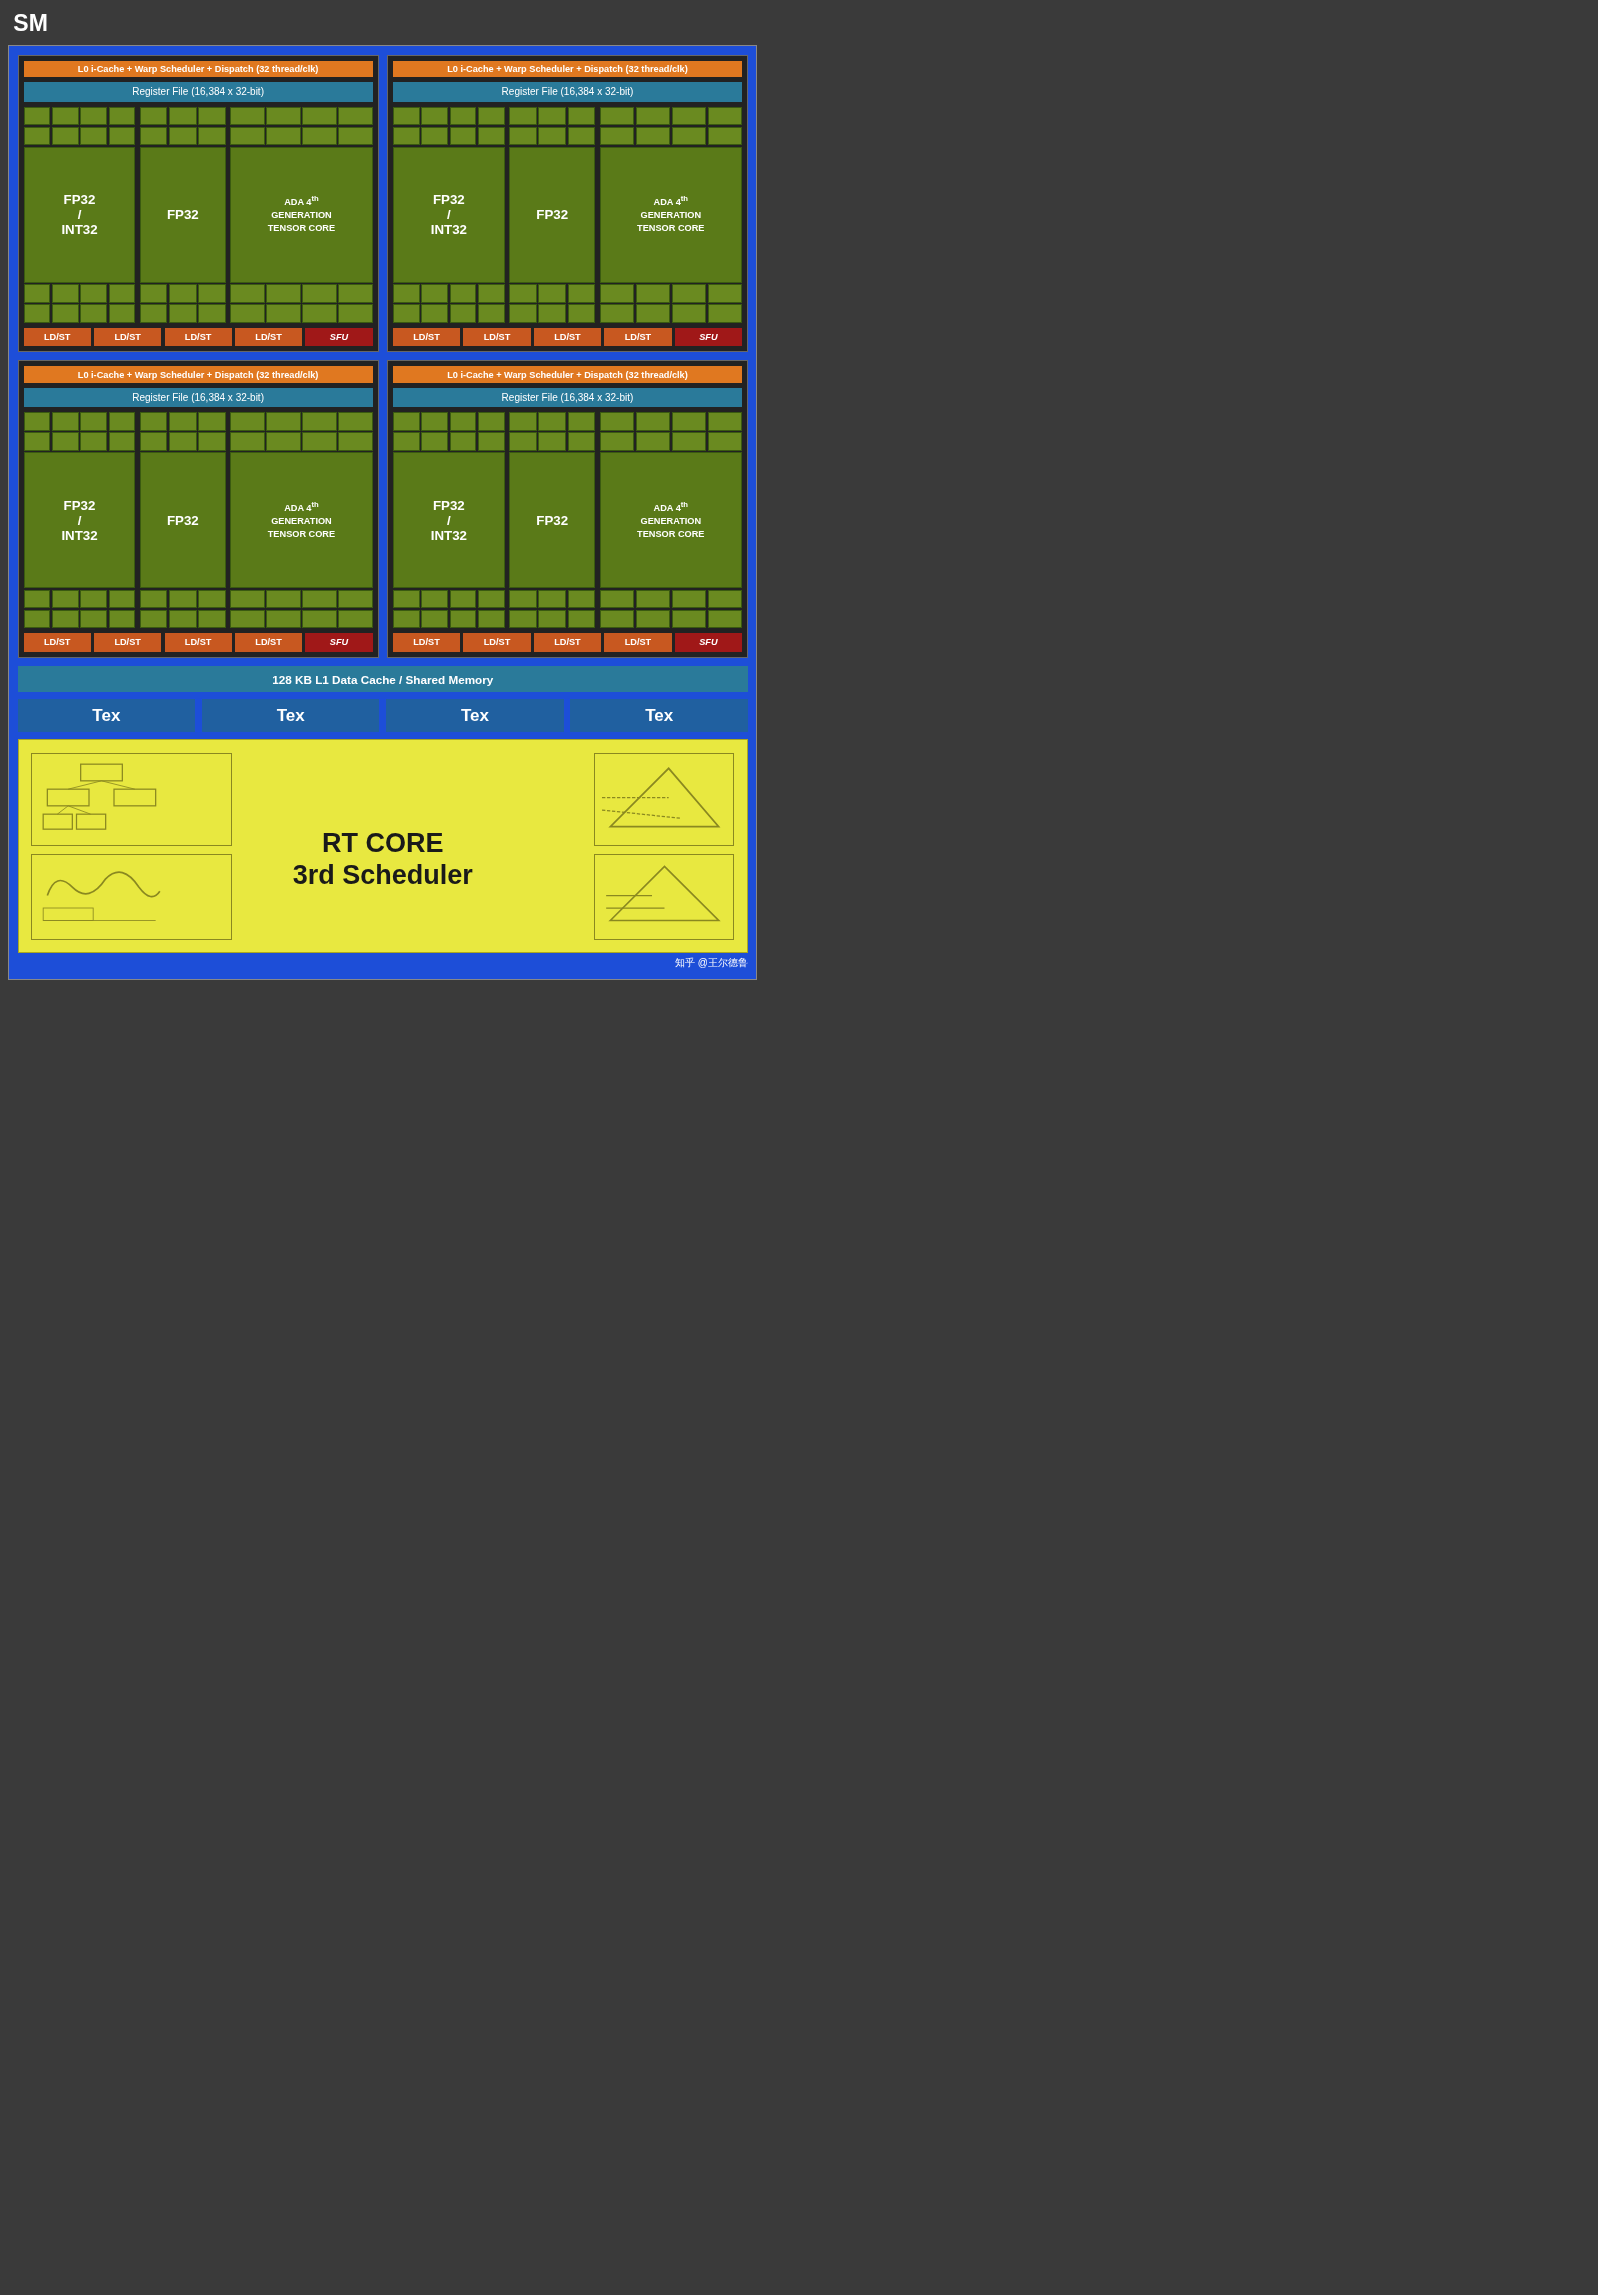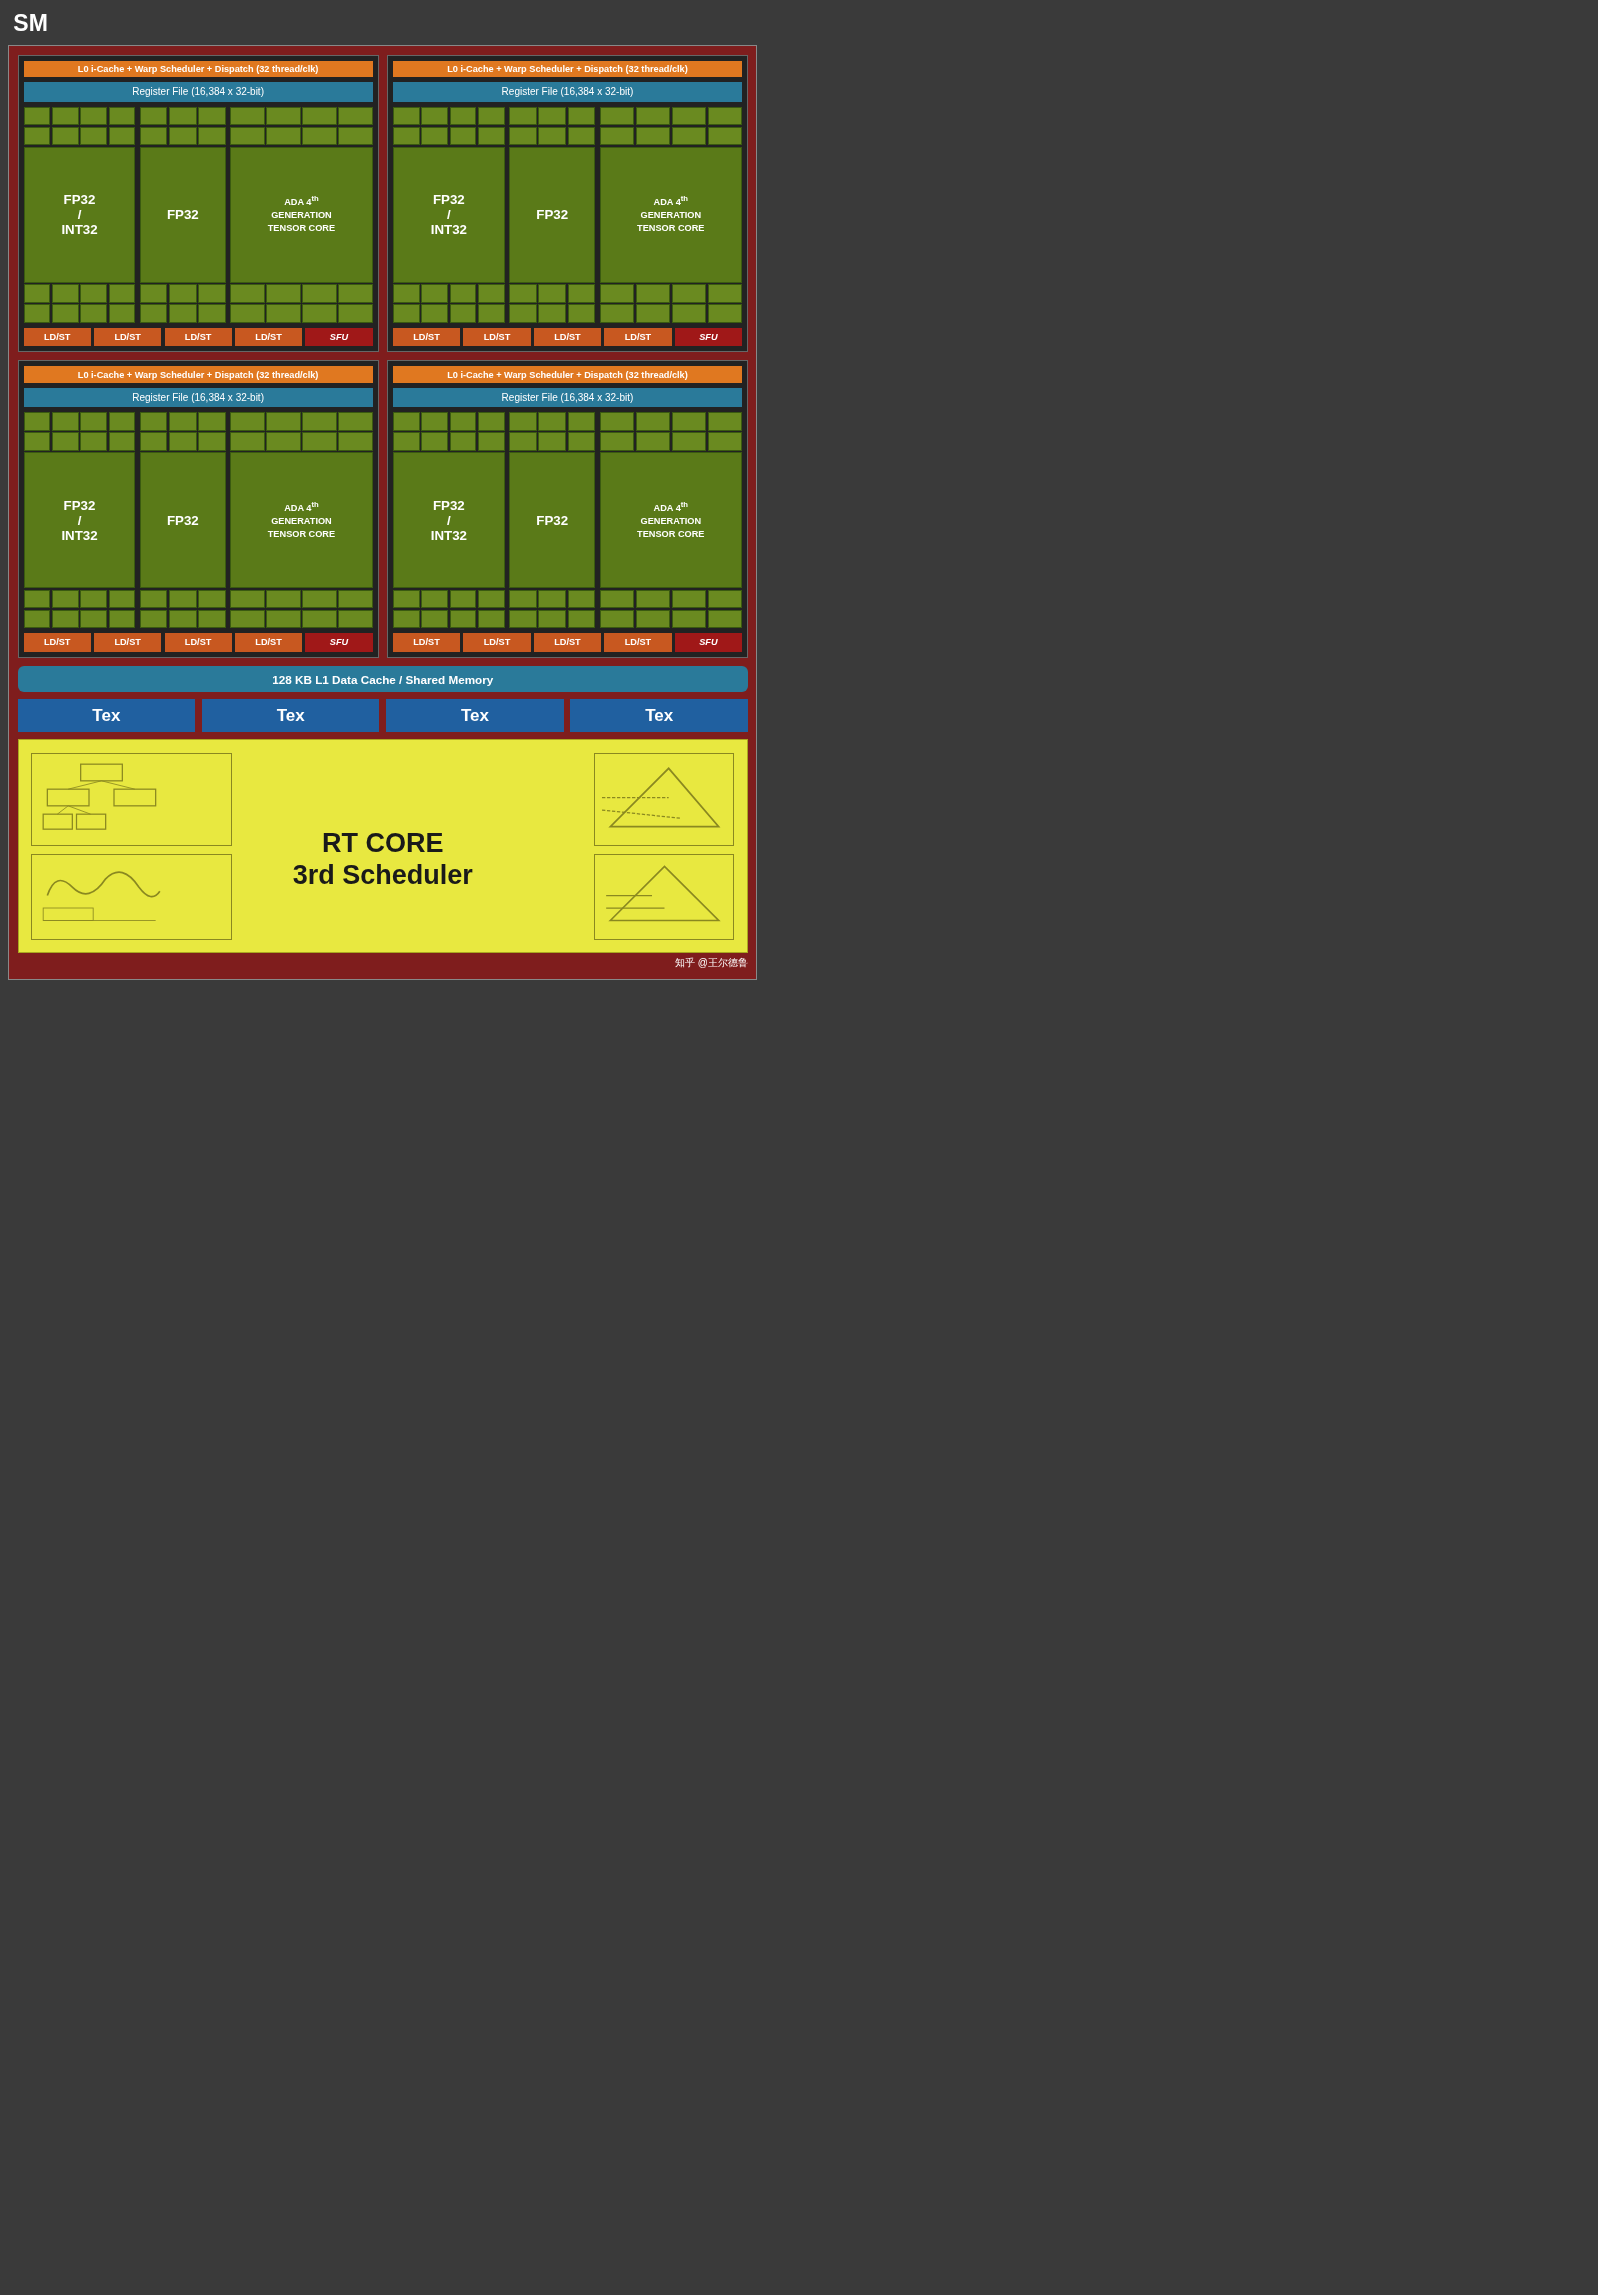--- a/index.html
+++ b/index.html
@@ -13,21 +13,21 @@
 
     .sm-title {
       color: white;
       font-size: 23px;
       font-weight: bold;
       margin-bottom: 6.7px;
       padding: 1.7px 5px;
     }
 
     .sm-container {
-      background: #7f1d1d;
+      background: #1d4ed8;
       border: 1.7px solid #888;
       padding: 8.3px;
       width: 749px;
     }
 
     .quad-grid {
       display: grid;
       grid-template-columns: 1fr 1fr;
       gap: 8.3px;
       margin-bottom: 8.3px;
@@ -99,21 +99,20 @@
     }
 
     .l1-cache-bar {
       background: #2a7a9a;
       color: white;
       font-size: 11.7px;
       font-weight: bold;
       text-align: center;
       padding: 6.7px;
       margin-bottom: 6.7px;
-      border-radius: 6px;
     }
 
     .tex-row {
       display: grid;
       grid-template-columns: 1fr 1fr 1fr 1fr;
       gap: 6.7px;
       margin-bottom: 6.7px;
     }
 
     .tex-box {

